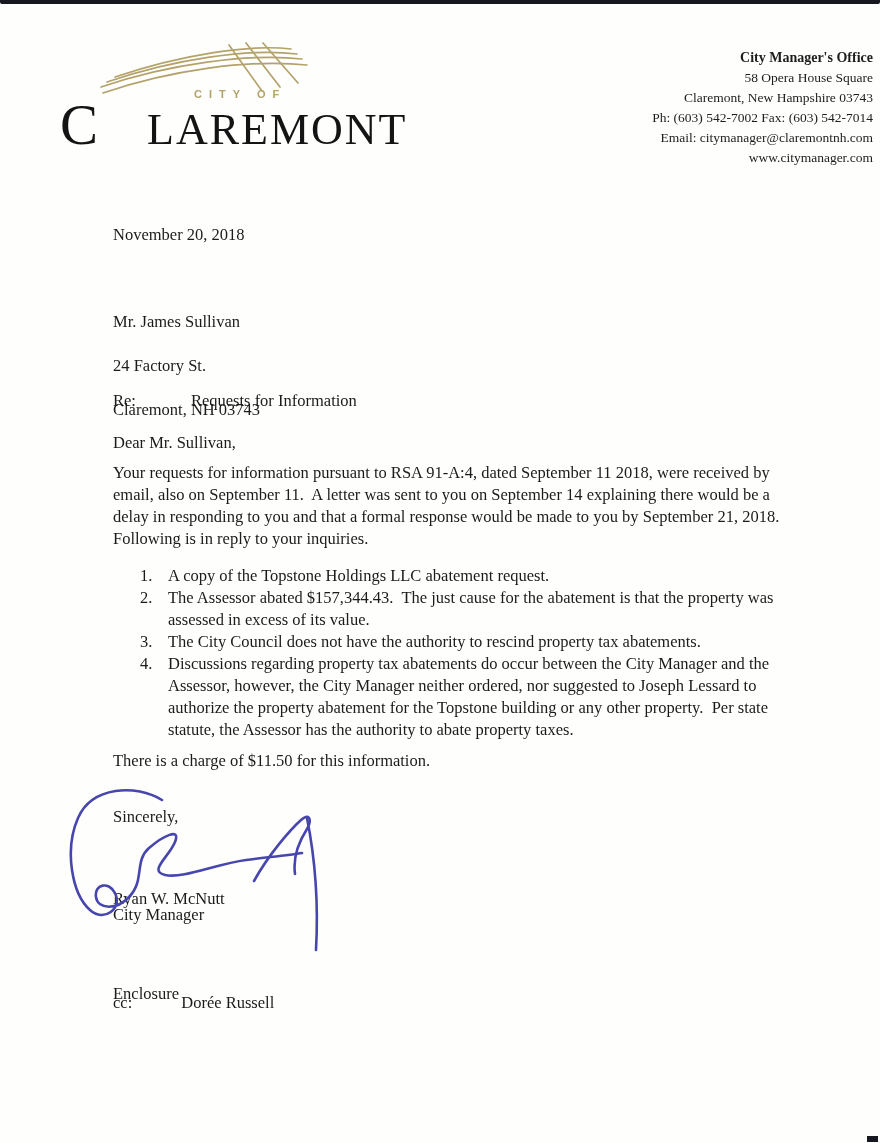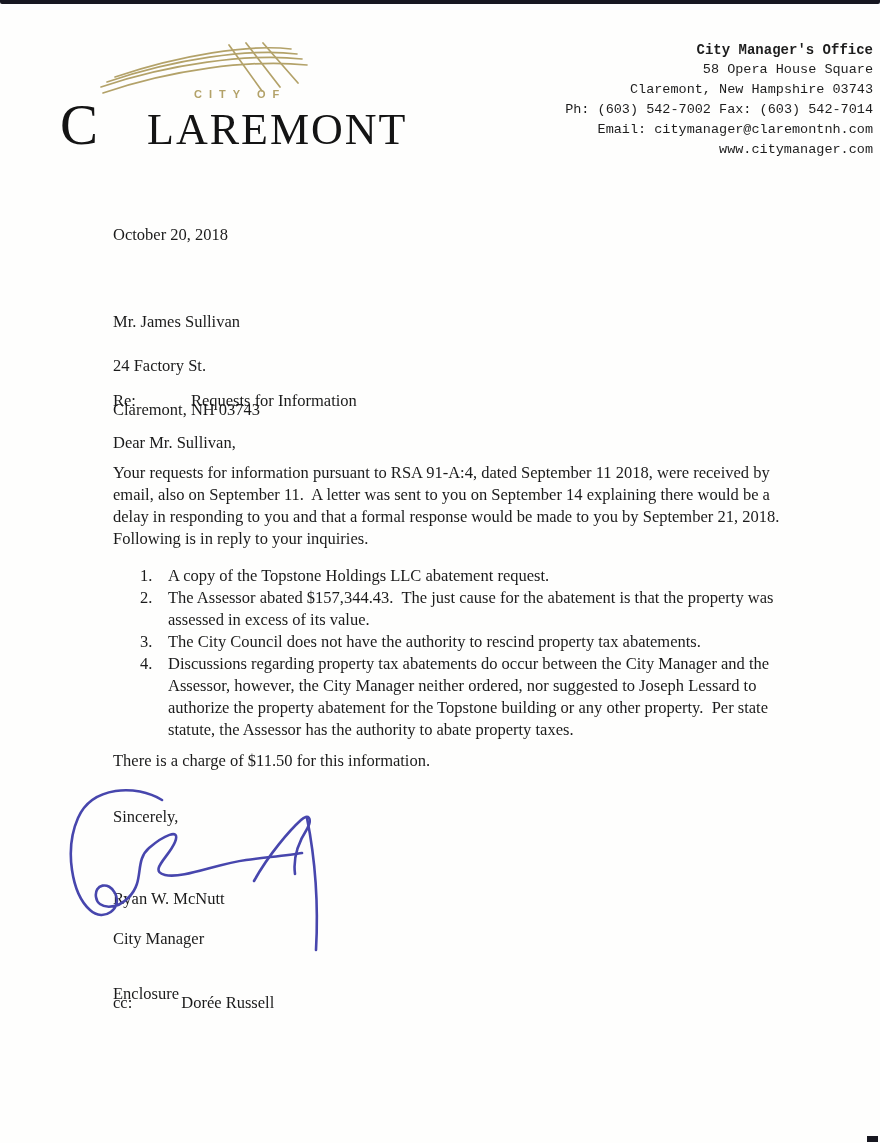--- a/index.html
+++ b/index.html
@@ -39,44 +39,44 @@
     position: absolute; left: 2px; top: 60px;
     display: flex; align-items: baseline;
     font-family: "Liberation Serif", serif;
     color: #141414; white-space: nowrap;
   }
   .logo-wordmark .cap { font-size: 57px; line-height: 1; letter-spacing: 1px; }
   .logo-wordmark .rest { font-size: 44px; line-height: 1; letter-spacing: 2px; margin-left: 48px; }
 
   
   .contact {
-    position: absolute; top: 40px; right: 7px;
+    position: absolute; top: 48px; right: 7px;
     text-align: right;
-    font-family: Liberation Mono, monospace;
+    font-family: Liberation Serif, serif;
     font-size: 13.5px; line-height: 20px; color: #1d1d1d;
   }
   .contact .office { font-weight: bold; font-size: 14px; }
 
   
   .abs { position: absolute; }
   .body-text { font-size: 16.5px; line-height: 22px; }
   .date { left: 113px; top: 224px; }
   .recipient { left: 113px; top: 289px; white-space: pre-line; }
   .re-line { left: 113px; top: 390px; display: flex; gap: 40px; }
   .re-line .re-subject { margin-left: 15px; }
   .salutation { left: 113px; top: 432px; }
   .paragraph { left: 113px; top: 462px; width: 694px; white-space: pre-wrap; }
   .list { left: 140px; top: 565px; width: 668px; }
   .list-item { display: flex; }
   .list-num { width: 28px; flex: 0 0 28px; }
   .list-text { width: 640px; white-space: pre-wrap; }
   .charge { left: 113px; top: 750px; }
   .closing { left: 113px; top: 806px; }
   .signer-name { left: 113px; top: 888px; }
-  .signer-title { left: 113px; top: 928px; font-family: Liberation Serif, serif; }
+  .signer-title { left: 113px; top: 904px; font-family: Liberation Serif, serif; }
   .enclosure { left: 113px; top: 951px; margin-top: 32px; }
   .cc-line { left: 113px; top: 992px; display: flex; text-align: center; }
   .cc-line .cc-name { margin-left: 49px; }
 
   .signature {
     position: absolute; left: 64px; top: 784px;
     z-index: 3; pointer-events: none;
   }
 </style>
 </head>
@@ -107,21 +107,21 @@
 
   <div class="contact">
     <div class="office">City Manager's Office</div>
     <div>58 Opera House Square</div>
     <div>Claremont, New Hampshire 03743</div>
     <div>Ph: (603) 542-7002   Fax: (603) 542-7014</div>
     <div>Email: citymanager@claremontnh.com</div>
     <div>www.citymanager.com</div>
   </div>
 
-  <div class="abs body-text date">October 20, 2018</div>
+  <div class="abs body-text date">November 20, 2018</div>
 
   <div class="abs body-text recipient">
     <div>Mr. James Sullivan</div>
     <div>24 Factory St.</div>
     <div>Claremont, NH 03743</div>
   </div>
 
   <div class="abs body-text re-line">
     <span>Re:</span>
     <span class="re-subject">Requests for Information</span>

